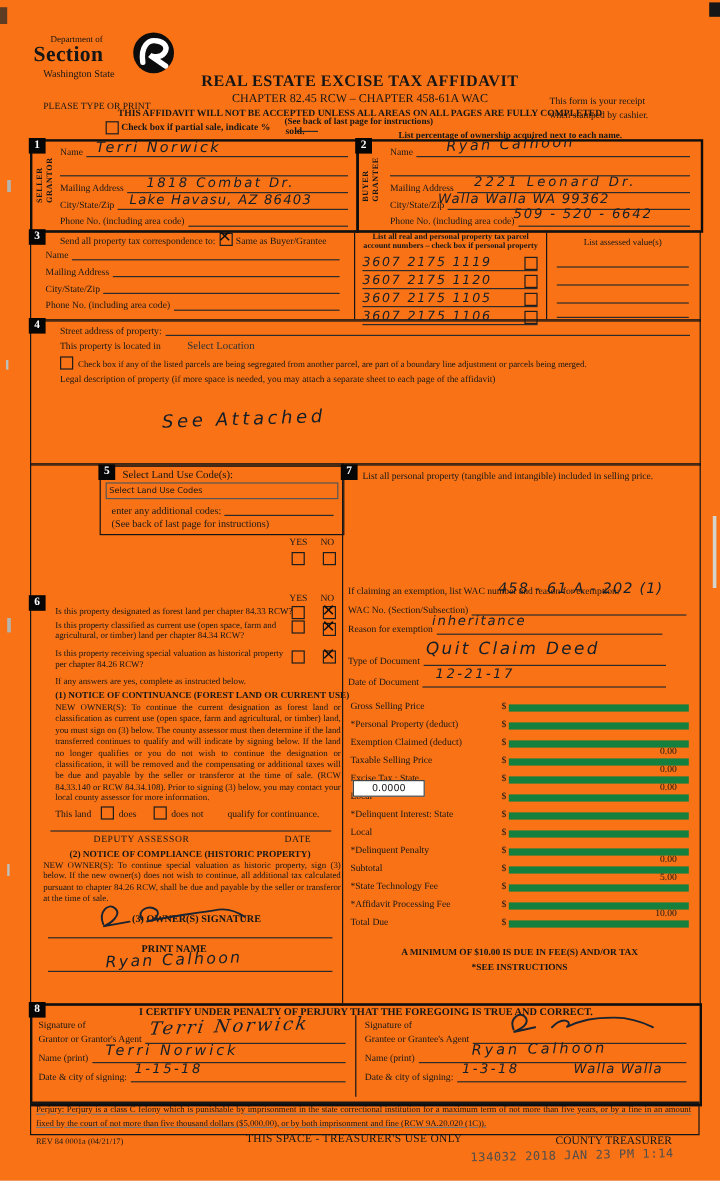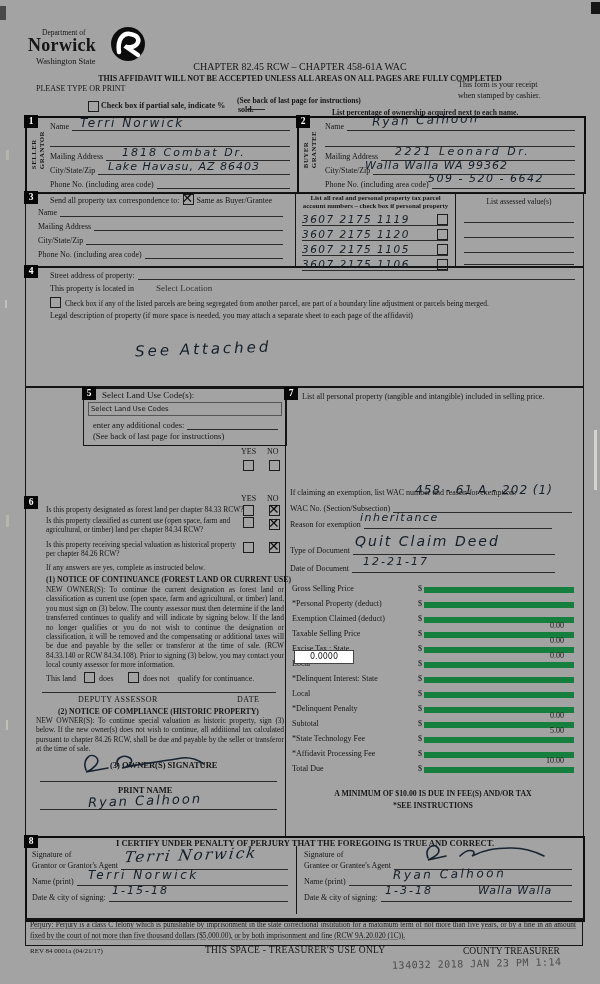--- a/index.html
+++ b/index.html
@@ -1,16 +1,16 @@
 <!DOCTYPE html>
 <html><head>
 <meta charset="utf-8">
 <style>
   html,body{margin:0;padding:0;background:#ddd;}
-  .page{position:relative;width:600px;height:984px;background:#a3a3a3;font-family:"Liberation Serif",serif;color:#161616;overflow:hidden;margin:0 auto;}
+  .page{position:relative;width:600px;height:984px;background:#f97316;font-family:"Liberation Serif",serif;color:#161616;overflow:hidden;margin:0 auto;}
   .t{position:absolute;white-space:nowrap;}
   .box{position:absolute;border:1.5px solid #151515;}
   .box2{position:absolute;border:2px solid #0e0e0e;}
   .vline{position:absolute;border-left:1.5px solid #151515;width:0;}
   .hr{position:absolute;border-bottom:1px solid #2b2b2b;height:0;}
   .badge{position:absolute;width:14px;height:13px;background:#060606;color:#fff;font-size:9.5px;font-weight:bold;text-align:center;line-height:13px;z-index:3;}
   .frow{position:absolute;display:flex;align-items:flex-end;font-size:8px;white-space:nowrap;}
   .fl{flex:1;border-bottom:1px solid #2b2b2b;height:10px;margin-left:3px;min-width:8px;}
   .cb{width:9px;height:9px;border:1px solid #1d1d1d;display:inline-block;position:relative;flex:none;background:transparent;}
   .cb.checked::after{content:"\2715";position:absolute;left:-2px;top:-4px;font-size:14px;line-height:1;font-family:"DejaVu Sans",sans-serif;color:#0e0e0e;}
@@ -37,29 +37,30 @@
   <div class="artifact" style="left:0;top:6px;width:6px;height:14px;background:#2a2a2a;opacity:.75;"></div>
   <div class="artifact" style="left:591px;top:2px;width:9px;height:12px;background:#161616;"></div>
   <div class="artifact" style="left:6px;top:150px;width:3px;height:10px;background:#b5b5b0;"></div>
   <div class="artifact" style="left:5px;top:300px;width:2px;height:8px;background:#c0c0ba;"></div>
   <div class="artifact" style="left:6px;top:515px;width:3px;height:12px;background:#b5b5b0;"></div>
   <div class="artifact" style="left:6px;top:720px;width:2px;height:10px;background:#c0c0ba;"></div>
   <div class="artifact" style="left:594px;top:430px;width:3px;height:60px;background:#d4d4cd;"></div>
 
   <div class="t" style="left:28px;top:28px;width:130px;height:54px;">
     <span class="t" style="left:14px;top:0;font-size:7.5px;">Department of</span>
-    <span class="t" style="left:0;top:7px;font-size:18px;font-weight:bold;letter-spacing:.3px;">Norwick</span>
+    <span class="t" style="left:0;top:7px;font-size:18px;font-weight:bold;letter-spacing:.3px;">Section</span>
     <span class="t" style="left:8px;top:28px;font-size:8.5px;">Washington State</span>
     <svg style="position:absolute;left:82px;top:-2px;" width="36" height="36" viewBox="0 0 36 36">
       <circle cx="18" cy="18" r="17" fill="#0c0c0c"></circle>
       <path d="M9 26 C7 12 14 7 20 8 C28 9 30 14 27 18 C24 22 17 22 15 20 L28 29" stroke="#fff" stroke-width="4.5" fill="none" stroke-linecap="round"></path>
     </svg>
   </div>
   <span class="t" style="left:36px;top:84px;font-size:8px;">PLEASE TYPE OR PRINT</span>
   <div class="t ctr" style="left:60px;top:60px;width:480px;">
+    <div style="font-size:13.5px;font-weight:bold;letter-spacing:.4px;">REAL ESTATE EXCISE TAX AFFIDAVIT</div>
     <div style="font-size:10px;margin-top:1px;">CHAPTER 82.45 RCW – CHAPTER 458-61A WAC</div>
     <div style="font-size:8px;font-weight:bold;margin-top:2px;">THIS AFFIDAVIT WILL NOT BE ACCEPTED UNLESS ALL AREAS ON ALL PAGES ARE FULLY COMPLETED</div>
   </div>
   <div class="t" style="left:458px;top:80px;width:125px;font-size:8px;line-height:1.35;white-space:normal;">
     <span>This form is your receipt</span><br>
     <span>when stamped by cashier.</span>
   </div>
   <span class="cb" style="position:absolute;left:88px;top:101px;"></span>
   <span class="t" style="left:101px;top:101px;font-size:8px;font-weight:bold;">Check box if partial sale, indicate %</span>
   <div class="hr" style="left:247px;top:109px;width:18px;"></div>
@@ -223,21 +224,21 @@
   <span class="cb" style="position:absolute;left:243px;top:542px;"></span>
   <span class="t" style="left:46px;top:563px;font-size:7.5px;">If any answers are yes, complete as instructed below.</span>
   <span class="t" style="left:46px;top:575px;font-size:7.7px;font-weight:bold;">(1) NOTICE OF CONTINUANCE (FOREST LAND OR CURRENT USE)</span>
   <div class="para" style="left:46px;top:585px;width:238px;">NEW OWNER(S): To continue the current designation as forest land or classification as current use (open space, farm and agricultural, or timber) land, you must sign on (3) below. The county assessor must then determine if the land transferred continues to qualify and will indicate by signing below. If the land no longer qualifies or you do not wish to continue the designation or classification, it will be removed and the compensating or additional taxes will be due and payable by the seller or transferor at the time of sale. (RCW 84.33.140 or RCW 84.34.108). Prior to signing (3) below, you may contact your local county assessor for more information.</div>
   <div class="frow" style="left:46px;top:672px;font-size:8px;">
     <span>This land</span>
     <span class="cb" style="margin:0 4px 0 8px;"></span>
     <span>does</span>
     <span class="cb" style="margin:0 4px 0 14px;"></span>
     <span>does not</span>
-    <span style="margin-left:8px;">qualify for continuance.</span>
+    <span style="margin-left:20px;">qualify for continuance.</span>
   </div>
   <div class="hr" style="left:42px;top:692px;width:234px;"></div>
   <span class="t" style="left:78px;top:695px;font-size:8px;letter-spacing:.5px;">DEPUTY ASSESSOR</span>
   <span class="t" style="left:237px;top:695px;font-size:8px;letter-spacing:.5px;">DATE</span>
   <span class="t" style="left:58px;top:707px;font-size:7.8px;font-weight:bold;">(2) NOTICE OF COMPLIANCE (HISTORIC PROPERTY)</span>
   <div class="para" style="left:36px;top:716px;width:248px;">NEW OWNER(S): To continue special valuation as historic property, sign (3) below. If the new owner(s) does not wish to continue, all additional tax calculated pursuant to chapter 84.26 RCW, shall be due and payable by the seller or transferor at the time of sale.</div>
   <svg class="sigsvg" style="left:78px;top:748px;" width="140" height="28" viewBox="0 0 140 28">
     <path d="M8 22 C4 12 12 4 18 9 C24 14 14 22 8 24 L30 20 M40 18 C36 10 46 6 52 10 C56 13 52 19 44 20 C60 16 80 14 104 10 C112 9 120 12 126 16"></path>
   </svg>
   <span class="t" style="left:110px;top:760px;font-size:8.5px;font-weight:bold;">(3) OWNER(S) SIGNATURE</span>

